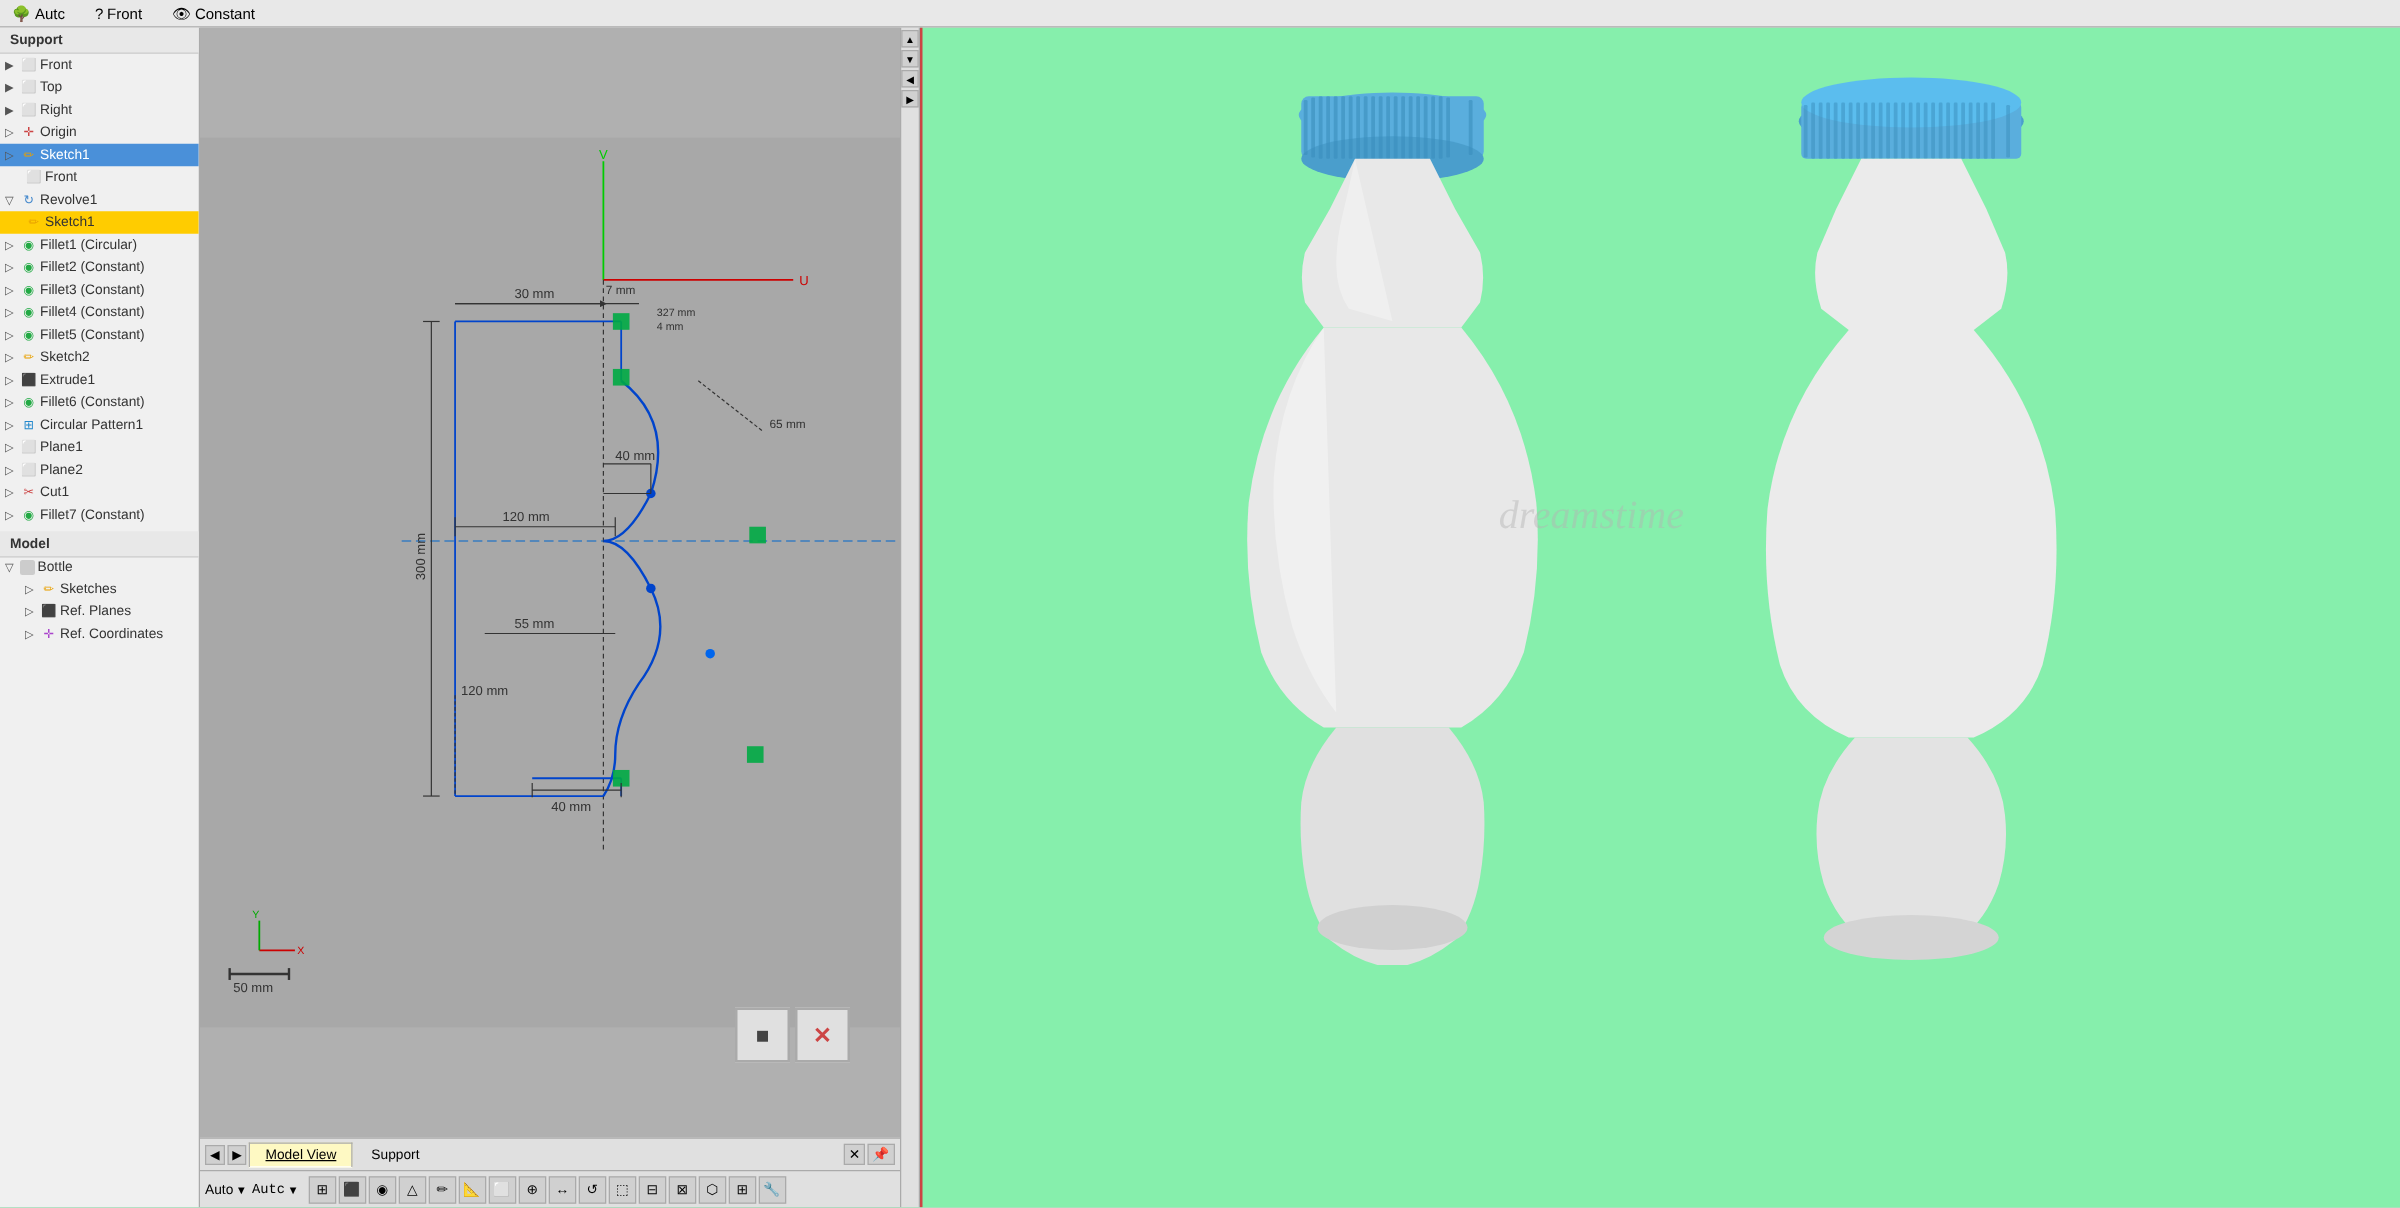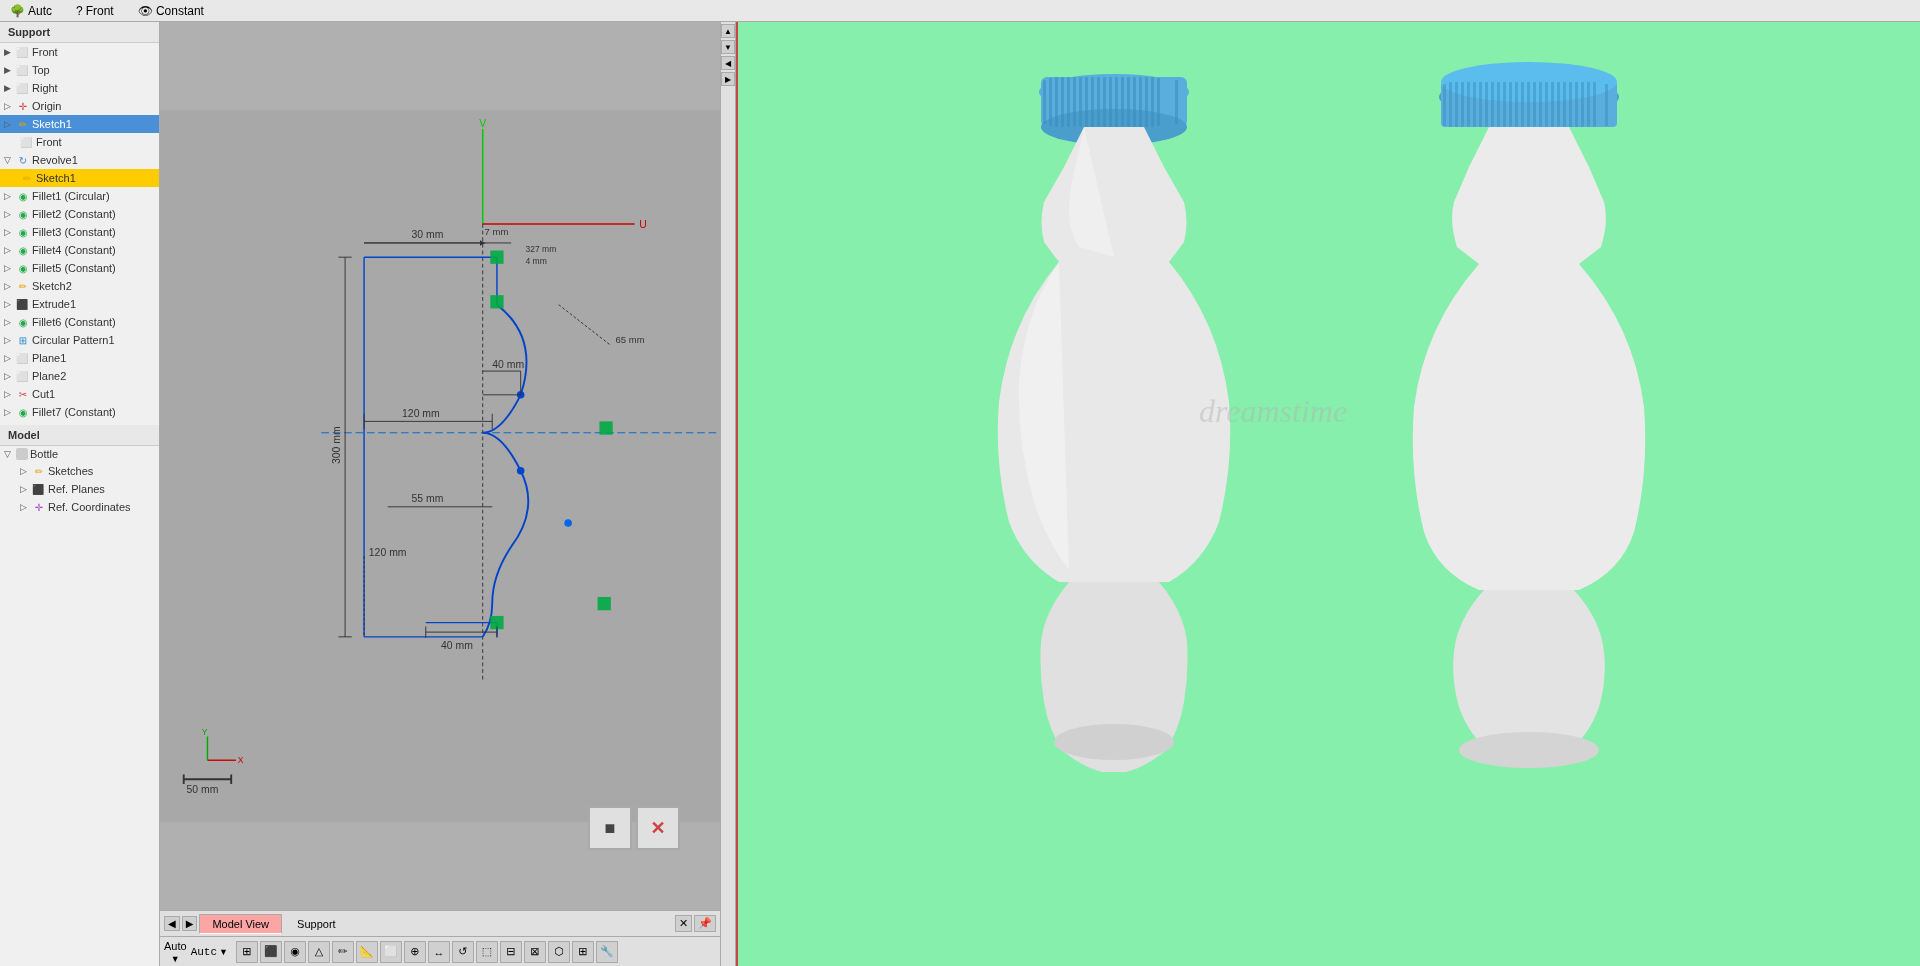--- a/index.html
+++ b/index.html
@@ -96,23 +96,24 @@
       padding: 0 4px;
       gap: 2px;
     }
     .tab {
       padding: 3px 12px;
       cursor: pointer;
       font-size: 11px;
       border: 1px solid transparent;
     }
     .tab.active {
-      background: #fca5a5;
+      background: #fef9c3;
       border-color: #aaa;
       border-bottom-color: white;
+      text-decoration: underline;
     }
 
     
     .bottom-toolbar {
       height: 30px;
       background: #e0e0e0;
       border-top: 1px solid #aaa;
       display: flex;
       align-items: center;
       padding: 0 4px;
@@ -453,21 +454,21 @@
         <div class="nav-arrow">▶</div>
       </div>
       <div class="tab active">Model View</div>
       <div class="tab">Support</div>
       <div style="flex:1;"></div>
       <div class="nav-arrow" style="font-size:11px;">✕</div>
       <div class="nav-arrow" style="font-size:11px;">📌</div>
     </div>
 
     <div class="bottom-toolbar">
-      <div style="display:flex;align-items:center;gap:2px;flex-direction:column;">
+      <div style="display:flex;align-items:center;gap:2px;">
         <span style="font-size:11px;">Auto</span>
         <span style="font-size:9px;">▼</span>
       </div>
       <div style="display:flex;align-items:center;gap:2px;">
         <span style="font-size:11px;font-family:Liberation Mono, monospace;">Autc</span>
         <span style="font-size:9px;">▼</span>
       </div>
 
       <div style="display:flex;gap:2px;margin-left:4px;">
         <div style="width:22px;height:22px;background:#d0d0d0;border:1px solid #aaa;display:flex;align-items:center;justify-content:center;cursor:pointer;">

